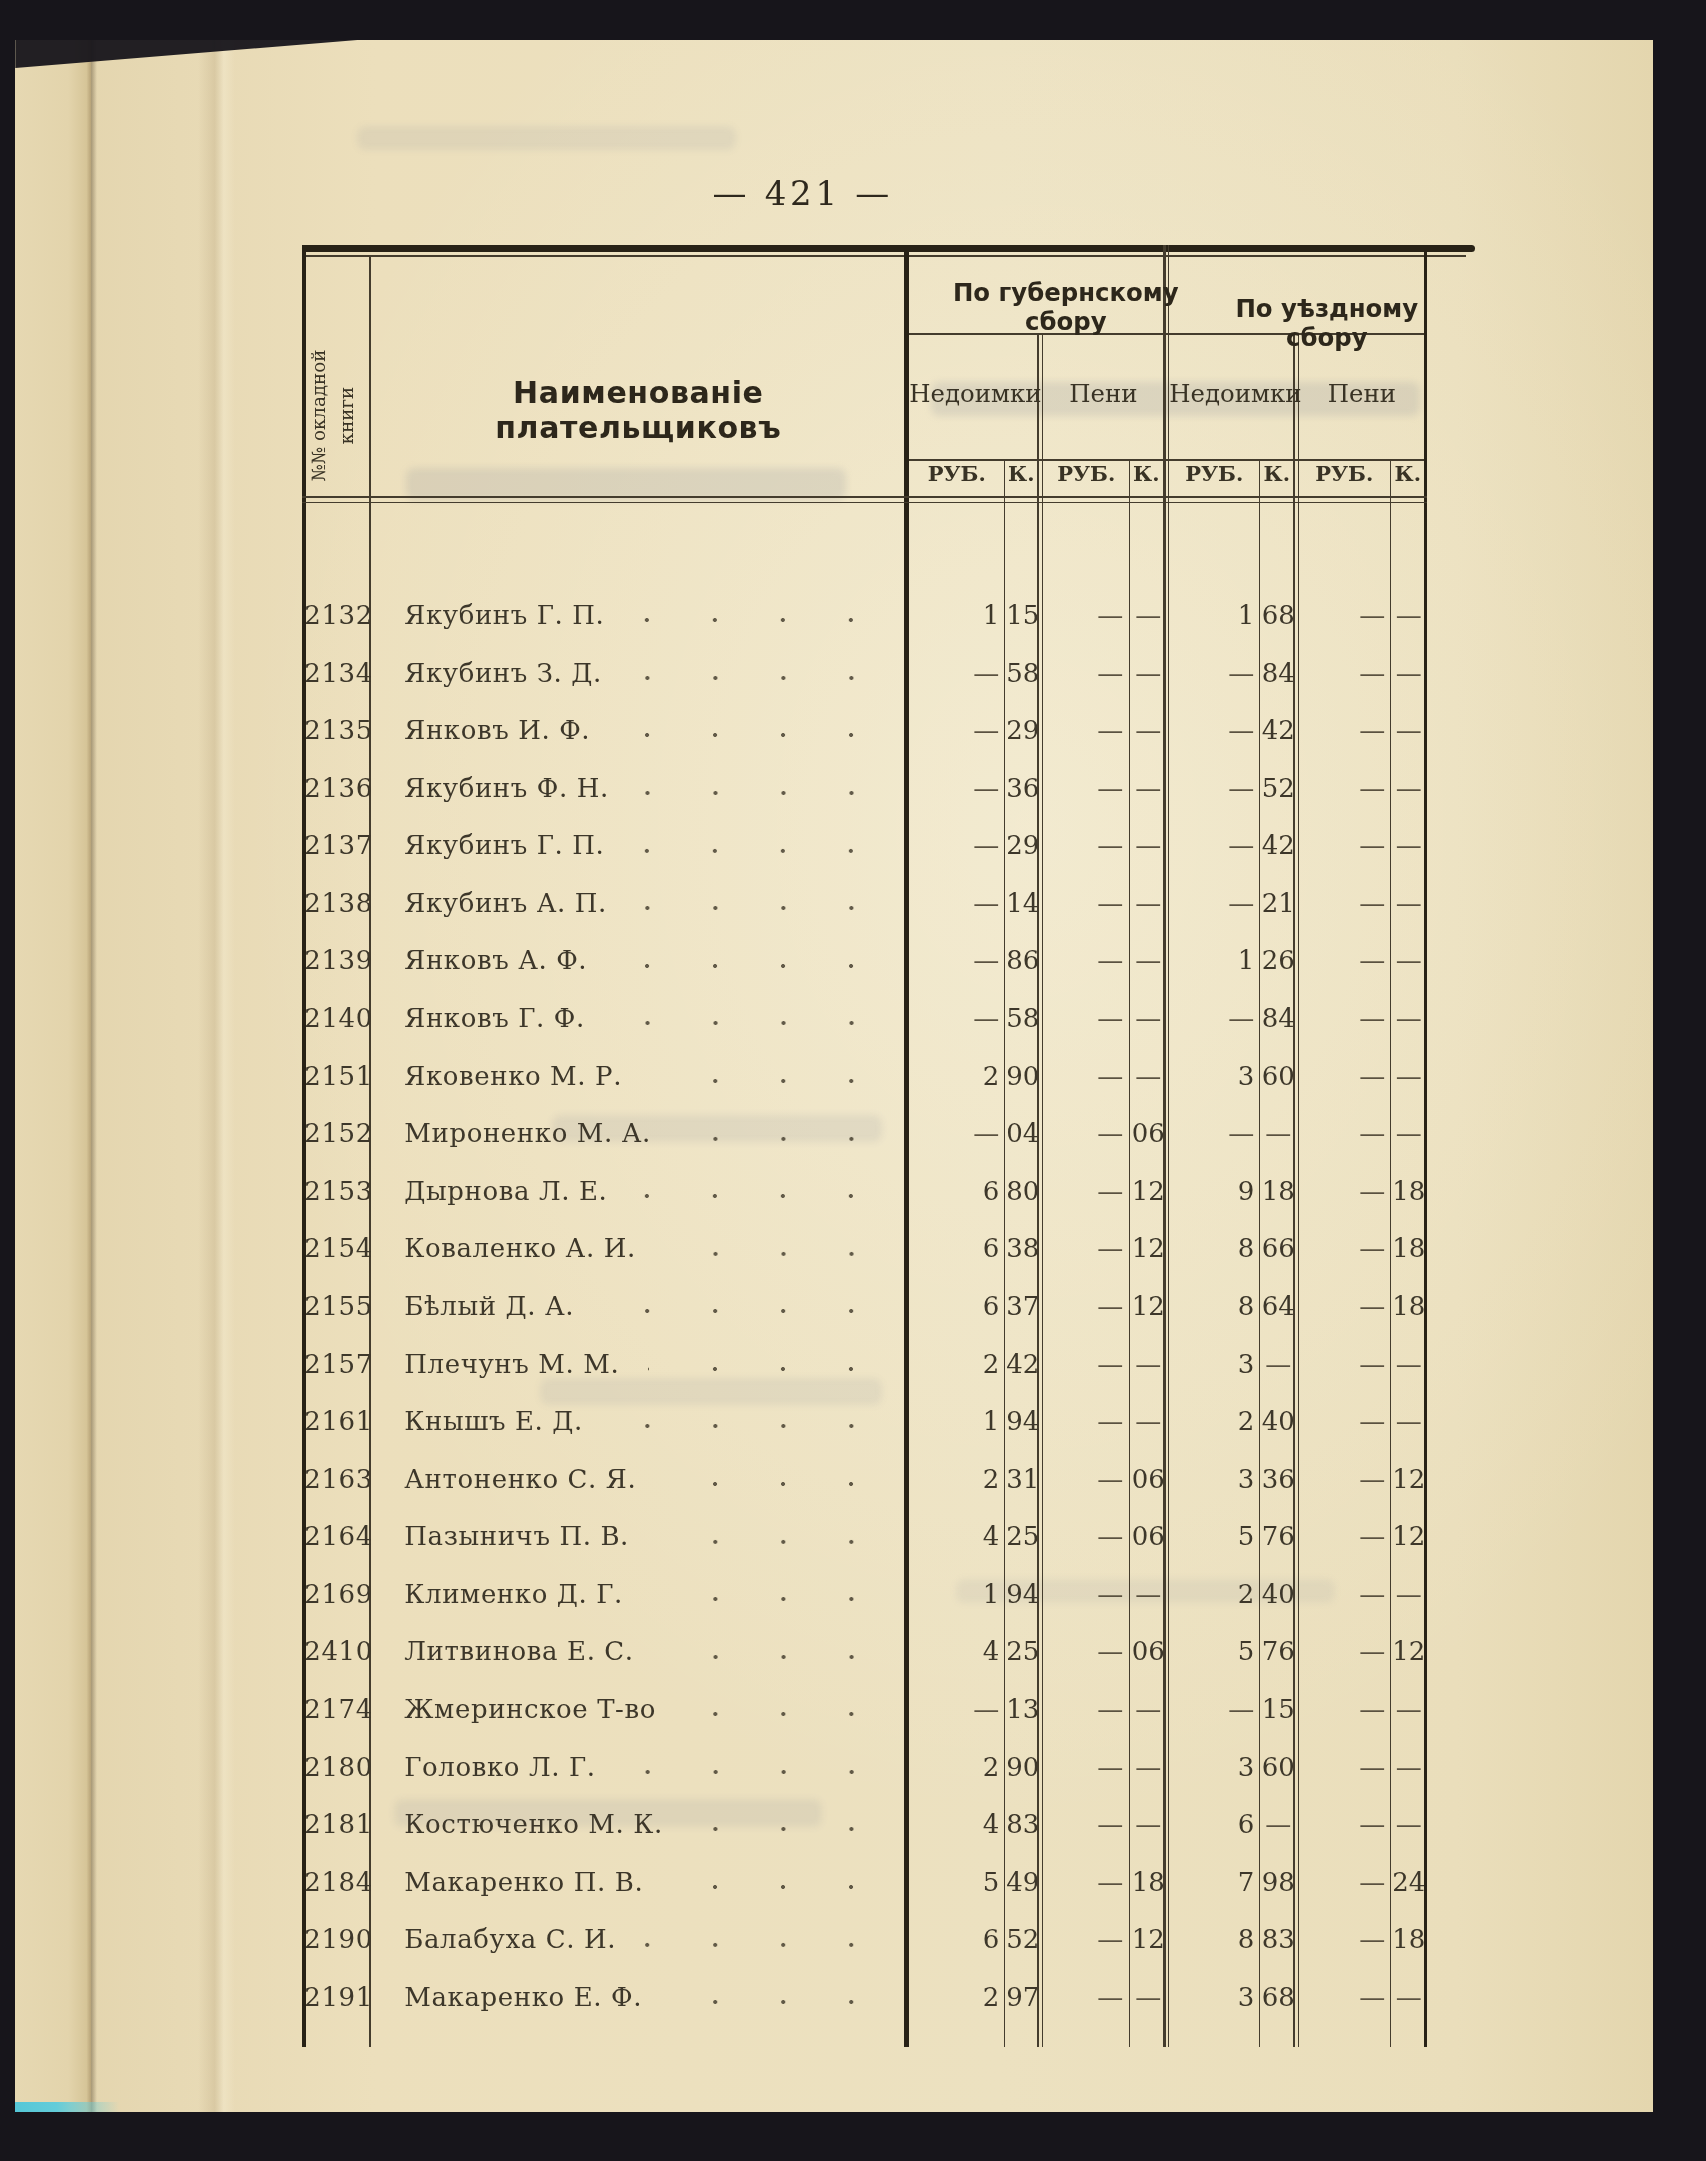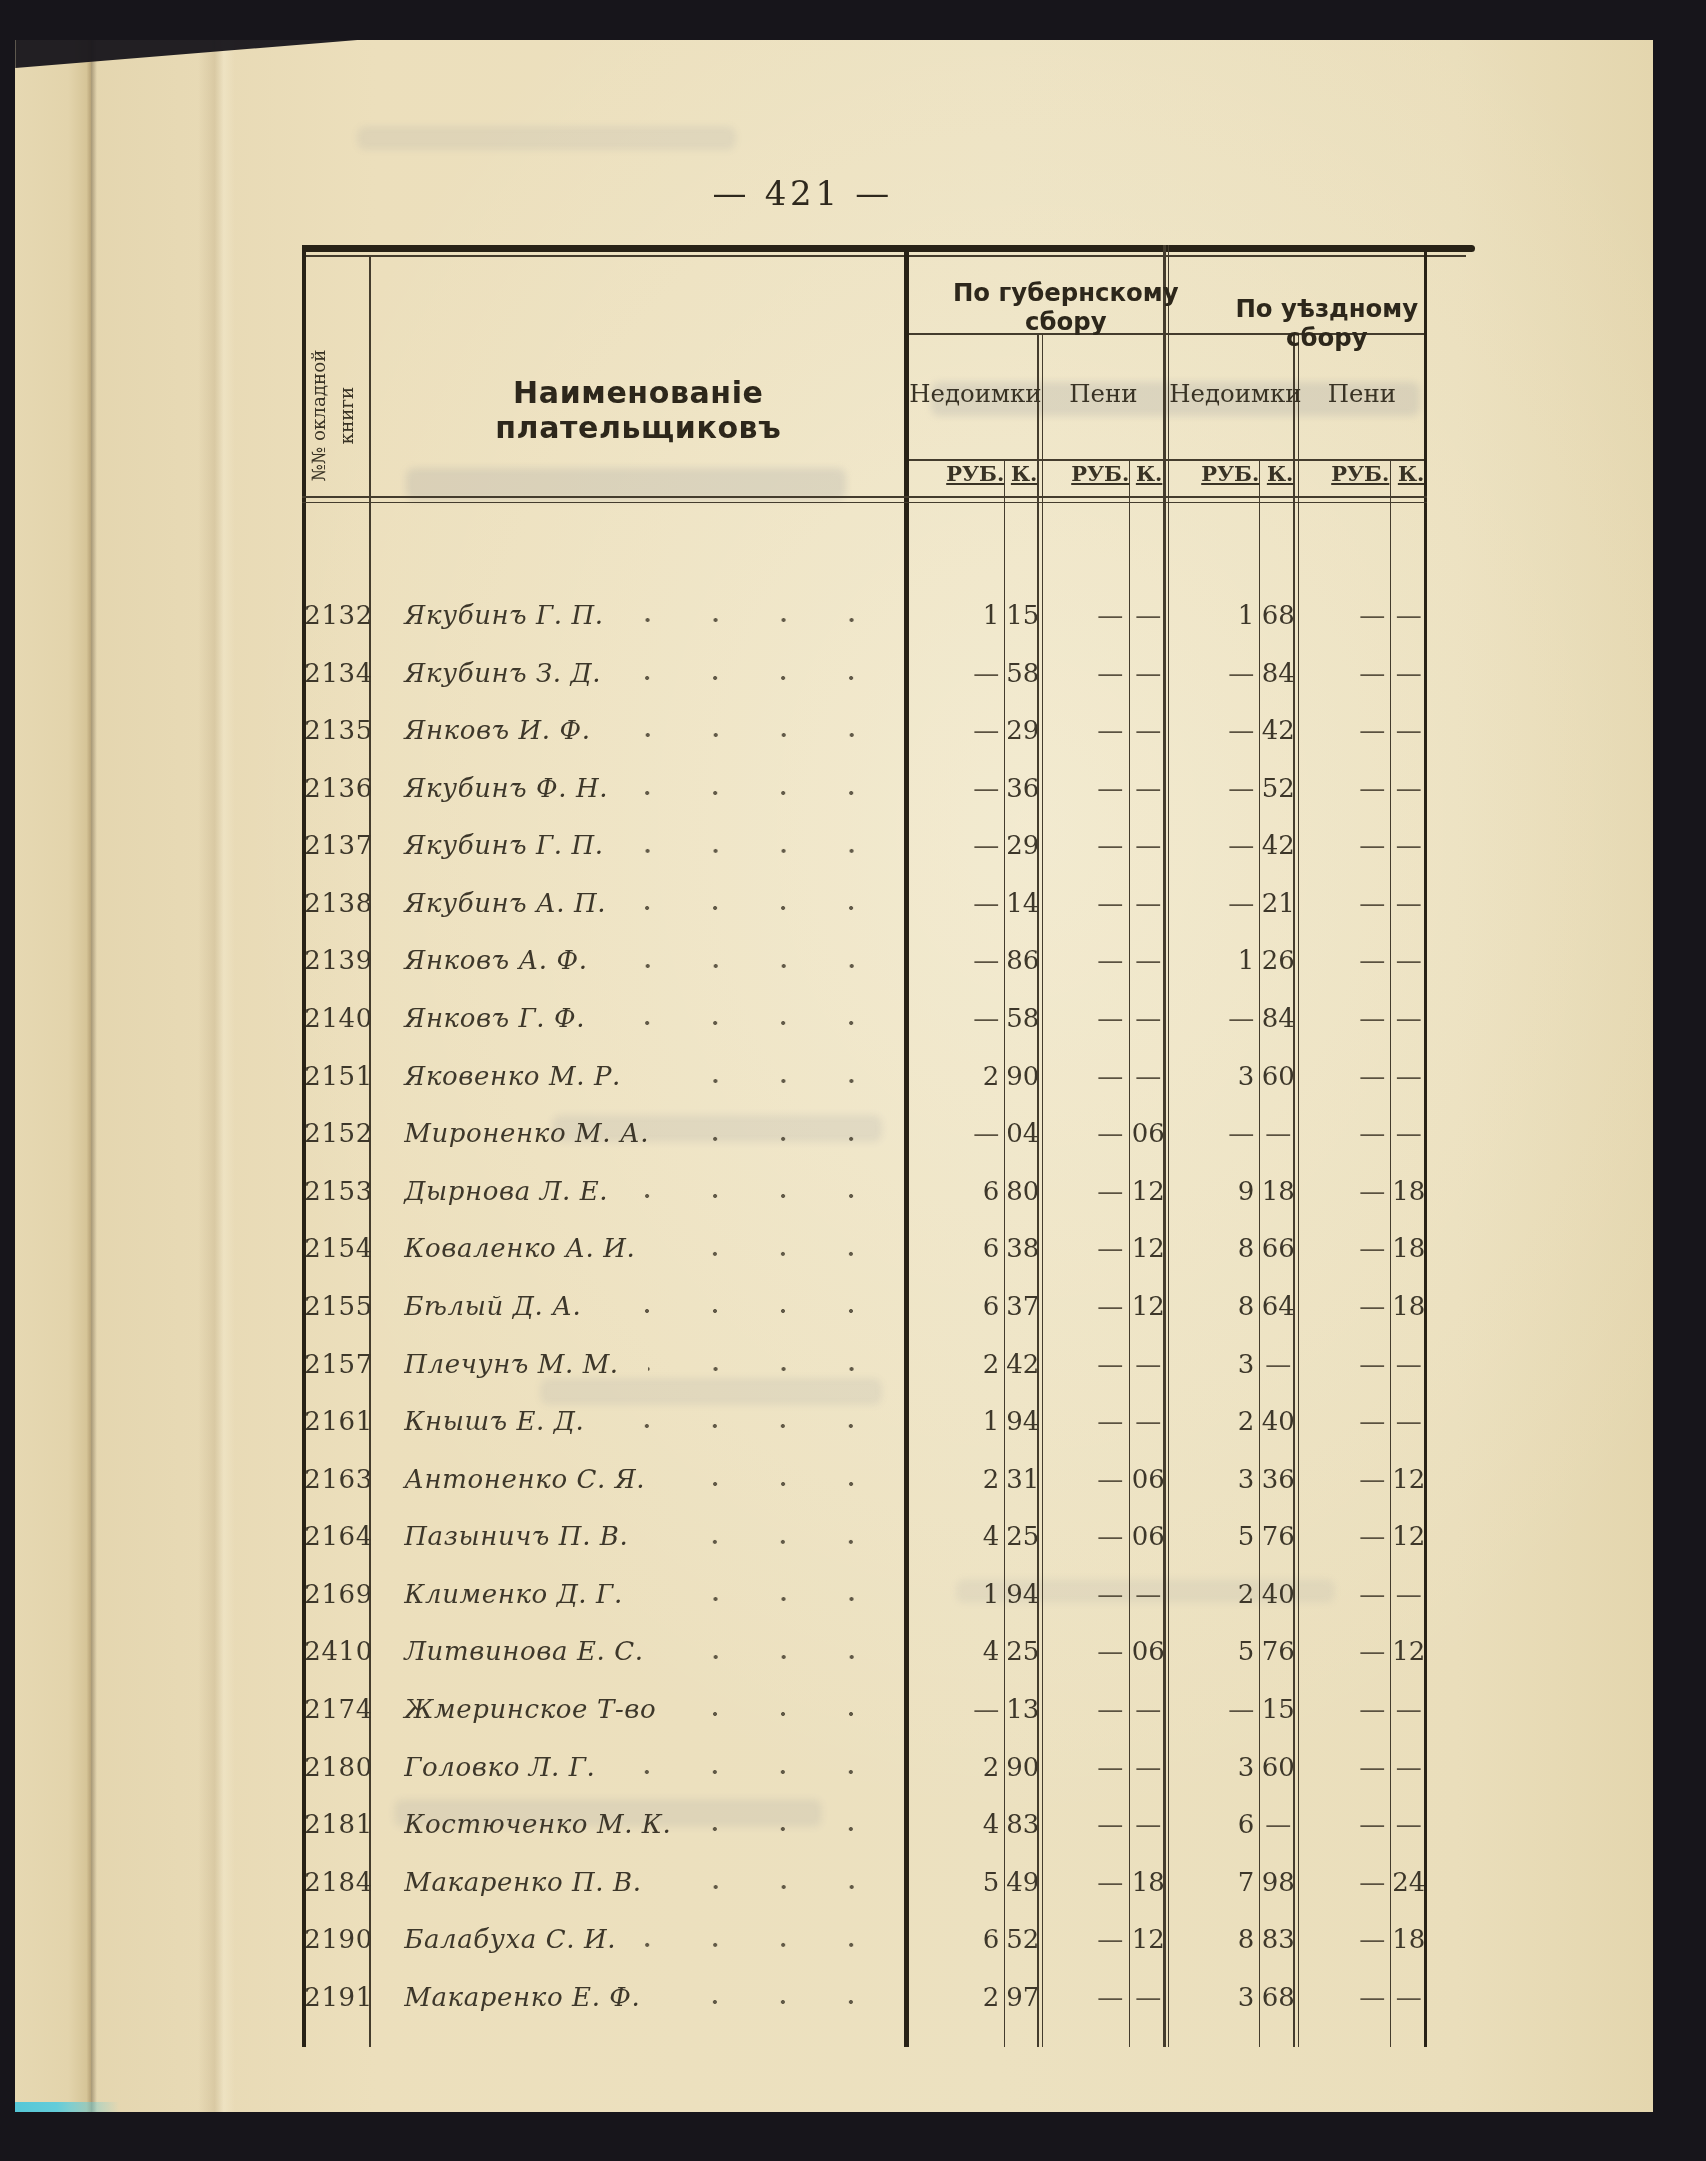--- a/index.html
+++ b/index.html
@@ -28,31 +28,31 @@
         font-size:34px;letter-spacing:3.7px;color:#2e281d;}
   
   .vl,.hl{position:absolute;background:#443c2d;}
   .thick{background:#282216;}
   
   .hdr{position:absolute;color:#2d271b;}
   .payers-hdr{left:354px;top:335px;width:538px;text-align:center;
         font-family:"DejaVu Sans",sans-serif;font-weight:bold;font-size:30px;letter-spacing:0.6px;}
   .sect{font-family:"DejaVu Sans",sans-serif;font-weight:bold;font-size:24.4px;text-align:center;padding-left:30px;}
   .sub{font-size:24.4px;text-align:center;color:#393325;}
-  .cur{font-size:21px;font-weight:bold;text-align:right;color:#393325;text-decoration:underline;}
+  .cur{font-size:21px;font-weight:bold;text-align:center;color:#393325;}
   .ledger-rot{left:225px;top:339px;width:202px;height:73px;transform:rotate(-90deg);
         transform-origin:center;font-size:18.3px;line-height:28px;text-align:center;color:#393325;}
   
   .rows{position:absolute;left:289px;top:553px;width:1122px;height:1426px;
         display:flex;flex-direction:column;justify-content:space-between;}
   .row{height:44px;display:grid;align-items:center;
         grid-template-columns:65px 538px 98px 35px 89px 38px 93px 36px 95px 35px;
         font-size:26px;color:#3d372a;}
   .c-no{text-align:right;padding-right:13.4px;letter-spacing:0.6px;}
-  .c-name{display:flex;align-items:flex-start;padding-left:35px;letter-spacing:0.6px;white-space:nowrap;font-style:italic;}
+  .c-name{display:flex;align-items:flex-start;padding-left:35px;letter-spacing:0.6px;white-space:nowrap;}
   .leader{flex:1 1 auto;height:9.8px;align-self:flex-end;margin:0 22px 4.9px 29px;
         background-image:radial-gradient(circle, rgba(62,55,40,.8) 1.8px, rgba(62,55,40,0) 2.2px);
         background-size:68px 9.8px;background-repeat:repeat-x;background-position:right bottom;}
   .rub{text-align:right;padding-right:6.1px;}
   .kop{text-align:center;}
   .dash{color:#5a5140;}
   
   .smudge{position:absolute;background:rgba(118,126,142,.16);filter:blur(3.7px);border-radius:8.6px;}
 </style>
 </head>

